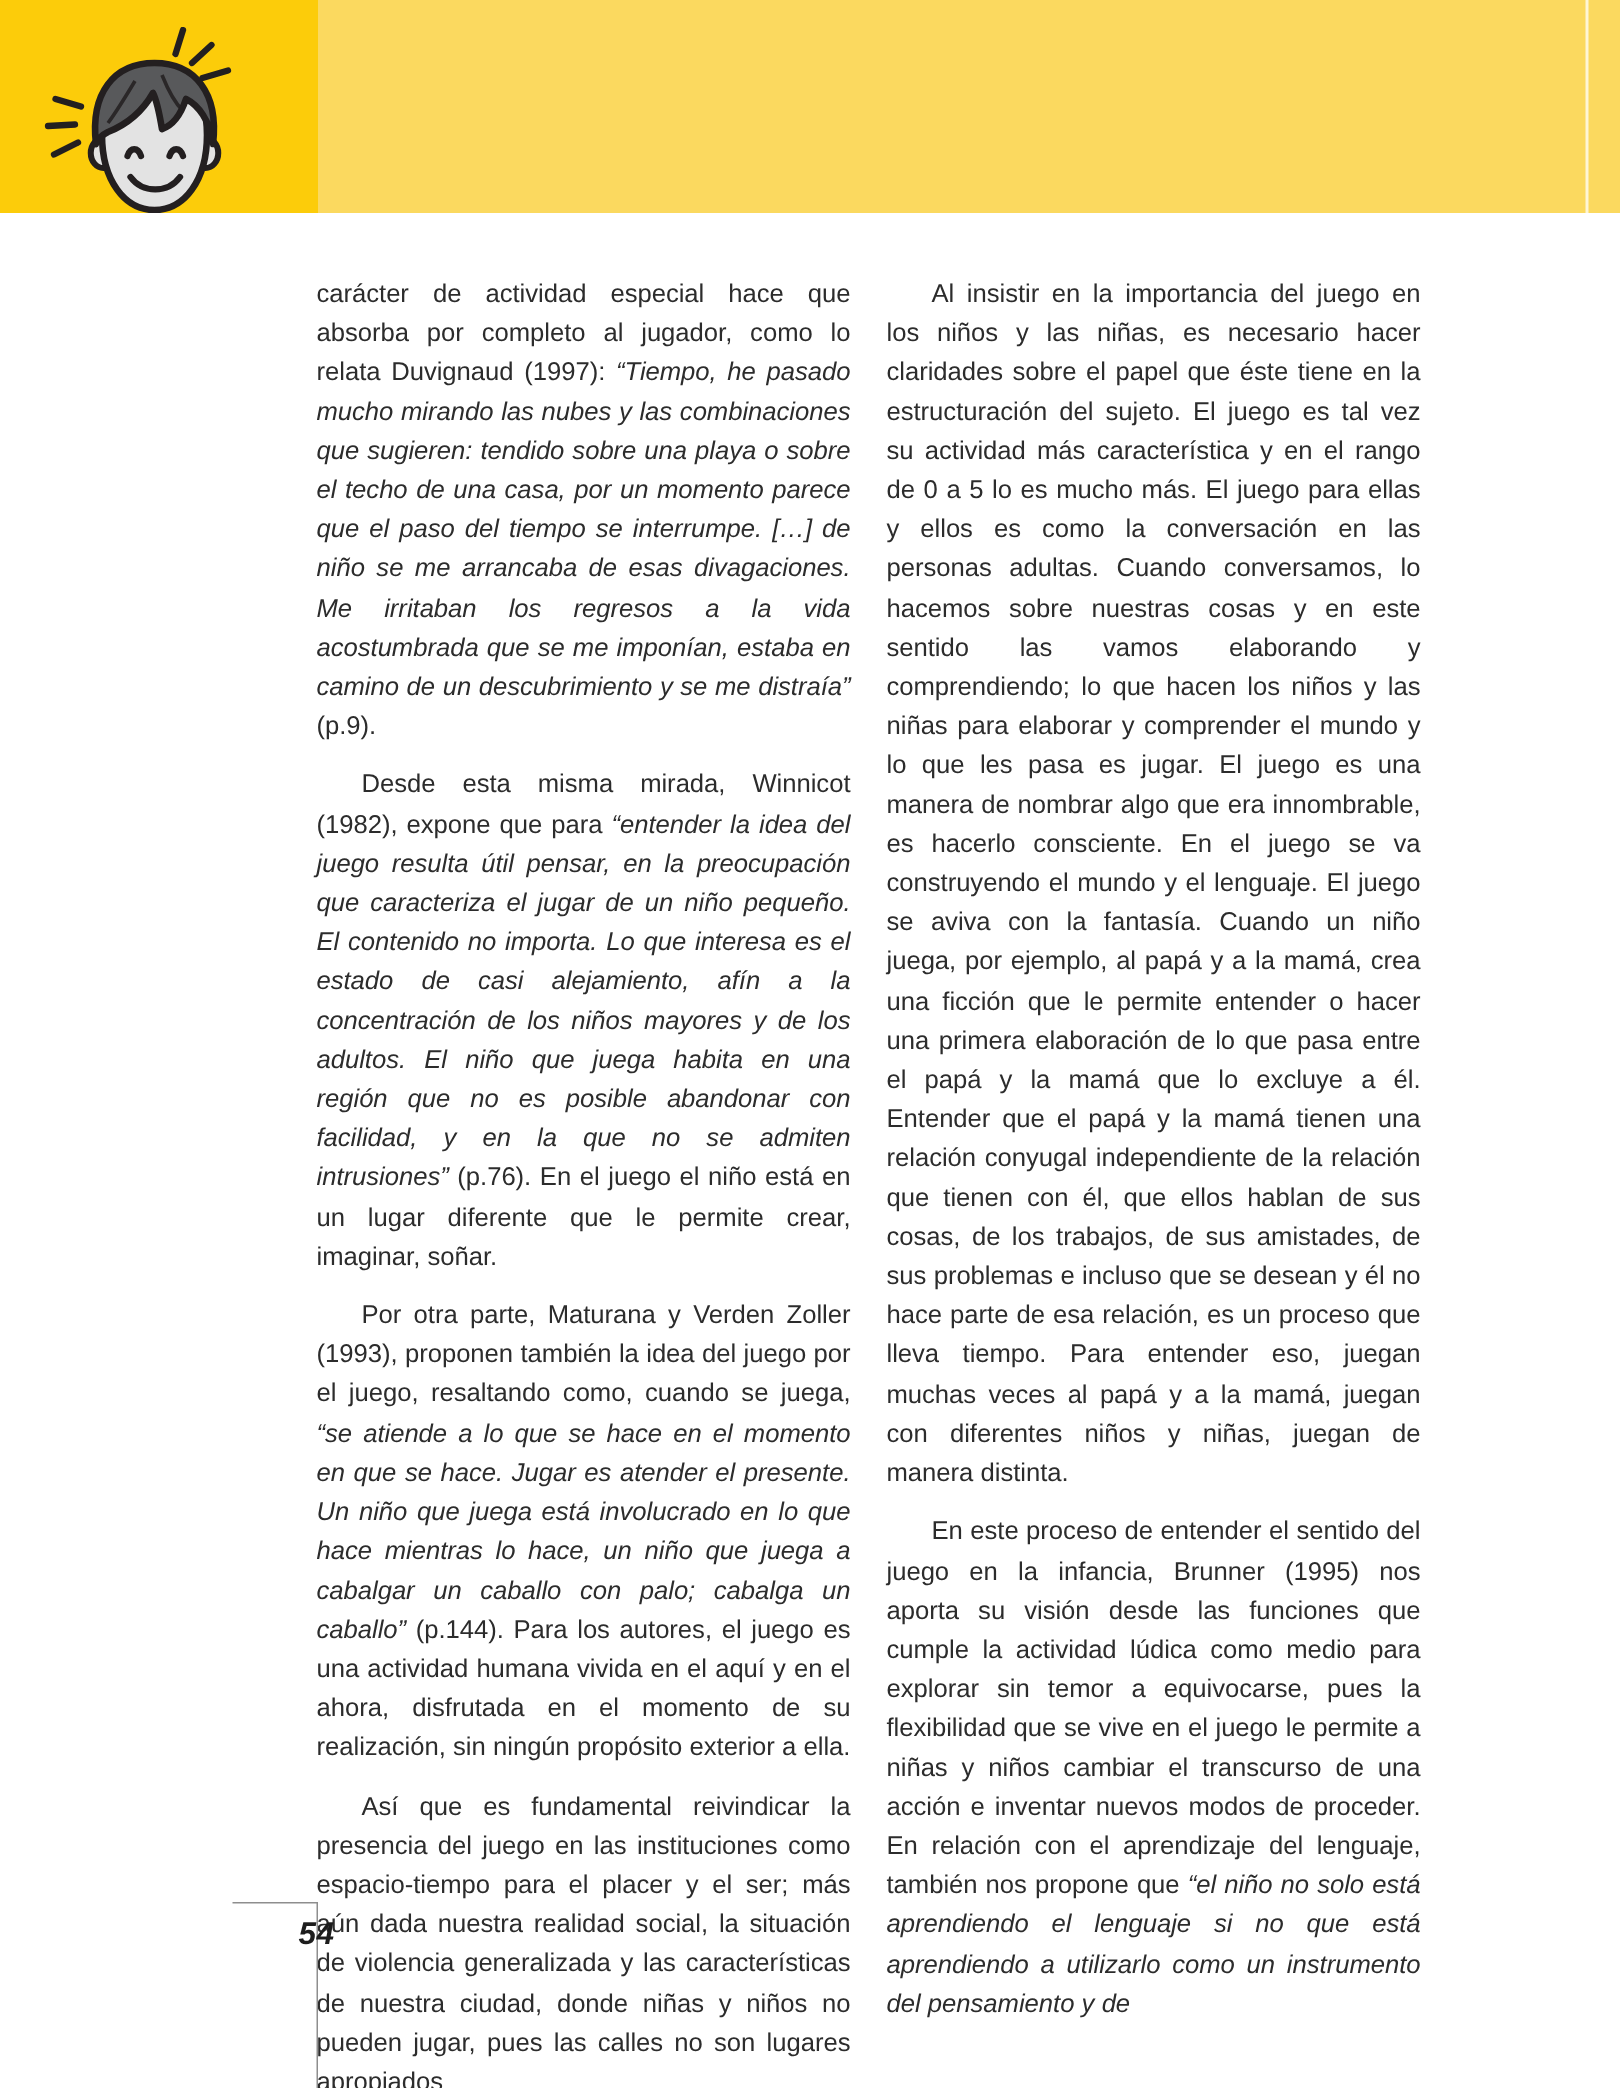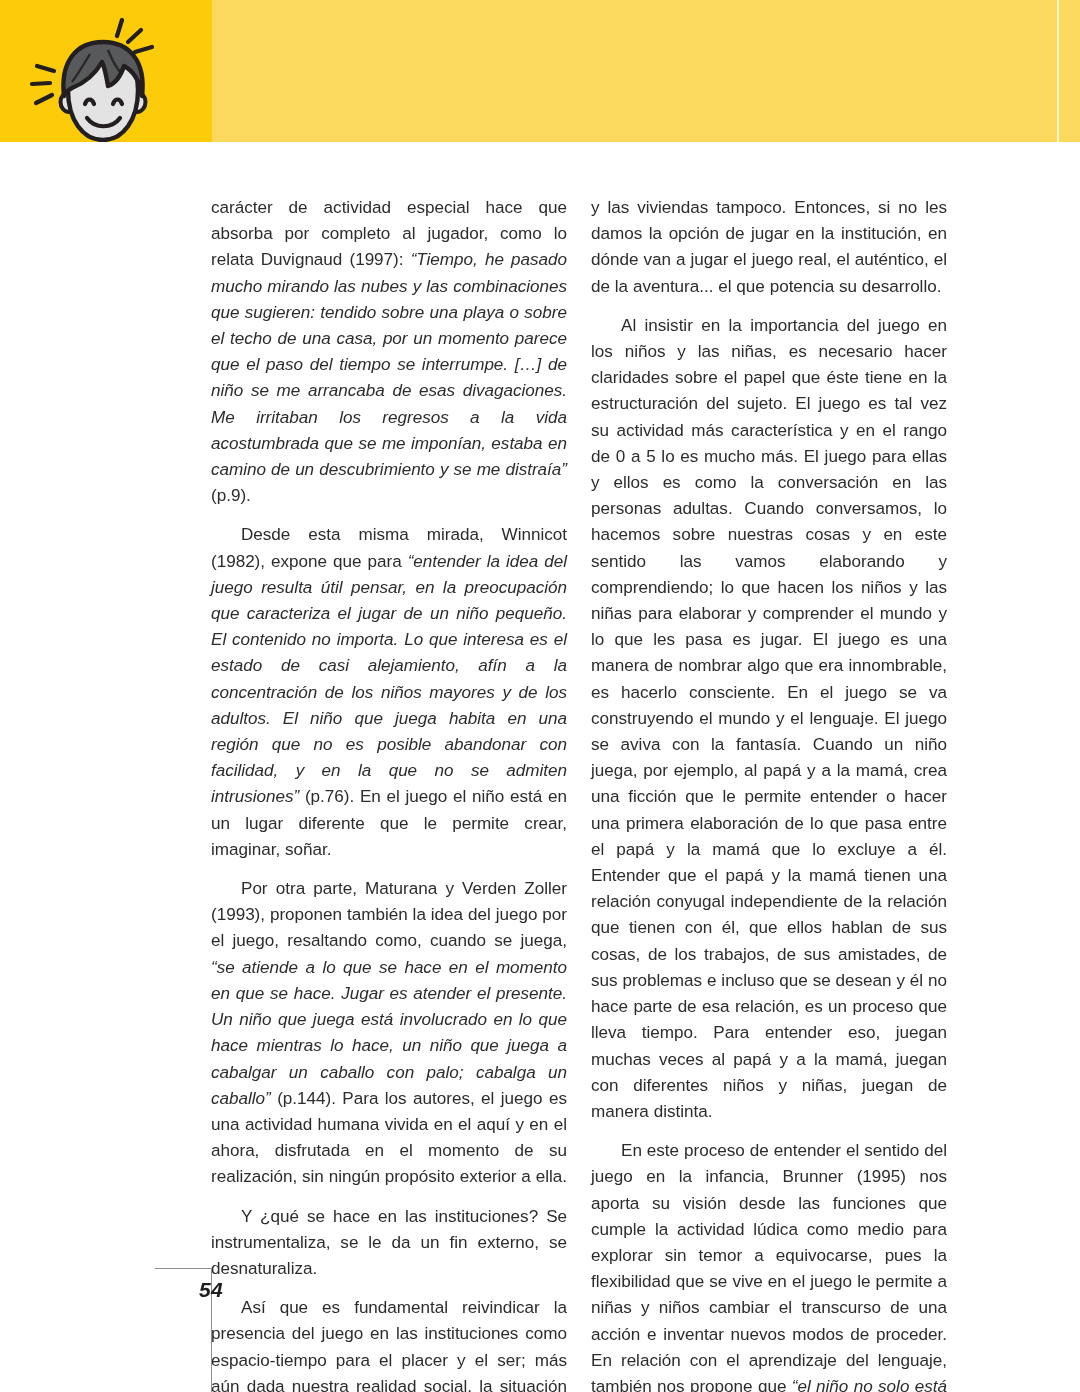--- a/index.html
+++ b/index.html
@@ -58,21 +58,21 @@
   .header-band .child-illustration svg {
     display: block;
     width: 150px;
     height: 124px;
   }
 
   
   .page-body {
     position: absolute;
     left: 0;
-    top: 154px;
+    top: 142px;
     width: 1016px;
     height: 1110px;
   }
   .column {
     position: absolute;
     top: 41px;
     width: 356px;
   }
   .column-left  { left: 211px; }
   .column-right { left: 591px; }
@@ -163,25 +163,23 @@
       <path d="M59 100 C67 111 84 111 92 100" stroke="#231f20" stroke-width="4.2" fill="none" stroke-linecap="round"></path>
     </svg>
   </div>
 </div>
 
 <div class="page-body">
   <div class="column column-left">
       <p class="para no-indent"><span>carácter de actividad especial hace que absorba por completo al jugador, como lo relata Duvignaud (1997): </span><span class="it">“Tiempo, he pasado mucho mirando las nubes y las combinaciones que sugieren: tendido sobre una playa o sobre el techo de una casa, por un momento parece que el paso del tiempo se interrumpe. […] de niño se me arrancaba de esas divagaciones. Me irritaban los regresos a la vida acostumbrada que se me imponían, estaba en camino de un descubrimiento y se me distraía”</span><span> (p.9).</span></p>
       <p class="para"><span>Desde esta misma mirada, Winnicot (1982), expone que para </span><span class="it">“entender la idea del juego resulta útil pensar, en la preocupación que caracteriza el jugar de un niño pequeño. El contenido no importa. Lo que interesa es el estado de casi alejamiento, afín a la concentración de los niños mayores y de los adultos. El niño que juega habita en una región que no es posible abandonar con facilidad, y en la que no se admiten intrusiones”</span><span> (p.76). En el juego el niño está en un lugar diferente que le permite crear, imaginar, soñar.</span></p>
       <p class="para"><span>Por otra parte, Maturana y Verden Zoller (1993), proponen también la idea del juego por el juego, resaltando como, cuando se juega, </span><span class="it">“se atiende a lo que se hace en el momento en que se hace. Jugar es atender el presente. Un niño que juega está involucrado en lo que hace mientras lo hace, un niño que juega a cabalgar un caballo con palo; cabalga un caballo”</span><span> (p.144). Para los autores, el juego es una actividad humana vivida en el aquí y en el ahora, disfrutada en el momento de su realización, sin ningún propósito exterior a ella.</span></p>
-      <p class="para"><span>Y ¿qué se hace en las instituciones? Se instrumentaliza, se le da un fin externo, se desnaturaliza.</span></p>
       <p class="para"><span>Así que es fundamental reivindicar la presencia del juego en las instituciones como espacio-tiempo para el placer y el ser; más aún dada nuestra realidad social, la situación de violencia generalizada y las características de nuestra ciudad, donde niñas y niños no pueden jugar, pues las calles no son lugares apropiados</span></p>
     </div>
   <div class="column column-right">
-      <p class="para no-indent"><span>y las viviendas tampoco. Entonces, si no les damos la opción de jugar en la institución, en dónde van a jugar el juego real, el auténtico, el de la aventura... el que potencia su desarrollo.</span></p>
       <p class="para"><span>Al insistir en la importancia del juego en los niños y las niñas, es necesario hacer claridades sobre el papel que éste tiene en la estructuración del sujeto. El juego es tal vez su actividad más característica y en el rango de 0 a 5 lo es mucho más. El juego para ellas y ellos es como la conversación en las personas adultas. Cuando conversamos, lo hacemos sobre nuestras cosas y en este sentido las vamos elaborando y comprendiendo; lo que hacen los niños y las niñas para elaborar y comprender el mundo y lo que les pasa es jugar. El juego es una manera de nombrar algo que era innombrable, es hacerlo consciente. En el juego se va construyendo el mundo y el lenguaje. El juego se aviva con la fantasía. Cuando un niño juega, por ejemplo, al papá y a la mamá, crea una ficción que le permite entender o hacer una primera elaboración de lo que pasa entre el papá y la mamá que lo excluye a él. Entender que el papá y la mamá tienen una relación conyugal independiente de la relación que tienen con él, que ellos hablan de sus cosas, de los trabajos, de sus amistades, de sus problemas e incluso que se desean y él no hace parte de esa relación, es un proceso que lleva tiempo. Para entender eso, juegan muchas veces al papá y a la mamá, juegan con diferentes niños y niñas, juegan de manera distinta.</span></p>
       <p class="para"><span>En este proceso de entender el sentido del juego en la infancia, Brunner (1995) nos aporta su visión desde las funciones que cumple la actividad lúdica como medio para explorar sin temor a equivocarse, pues la flexibilidad que se vive en el juego le permite a niñas y niños cambiar el transcurso de una acción e inventar nuevos modos de proceder. En relación con el  aprendizaje del lenguaje, también nos propone que </span><span class="it">“el  niño no solo está aprendiendo el lenguaje si no que está aprendiendo a utilizarlo  como un instrumento del pensamiento y de</span></p>
     </div>
 </div>
 
 <div class="footer-rule-h"></div>
 <div class="footer-rule-v"></div>
 <div class="page-number">54</div>
 
 </body></html>

